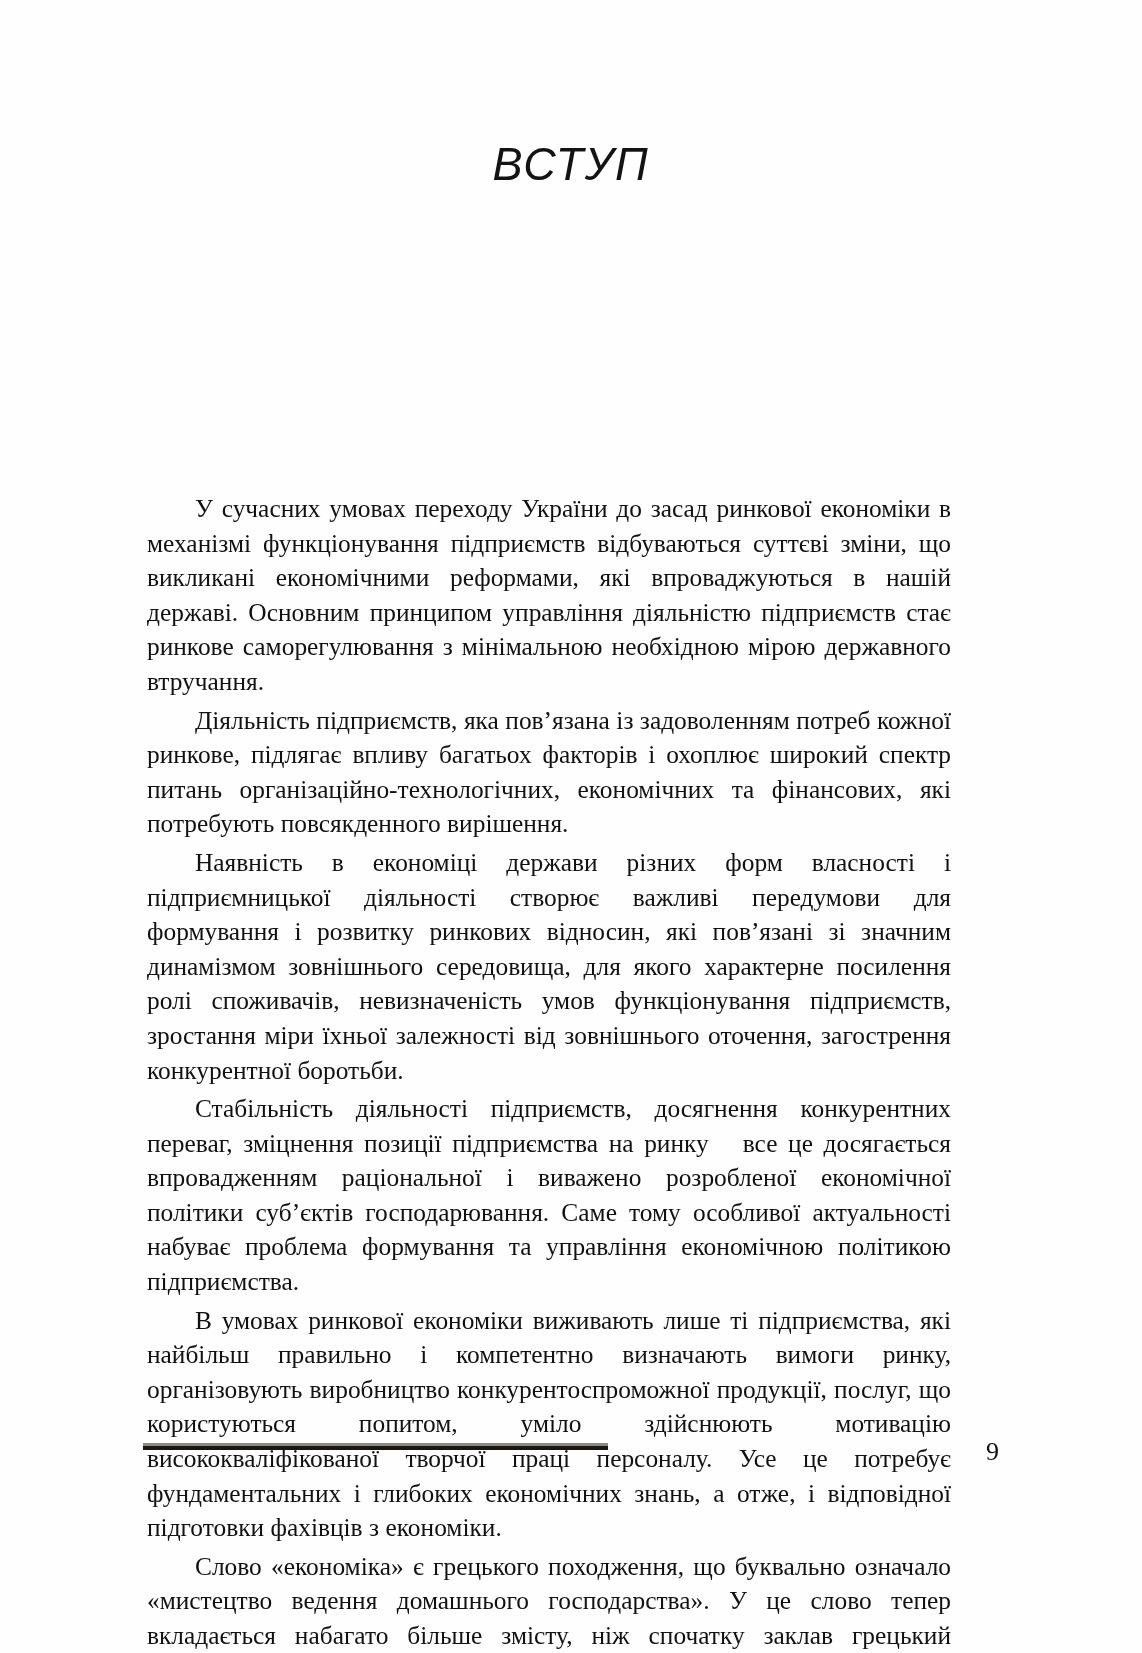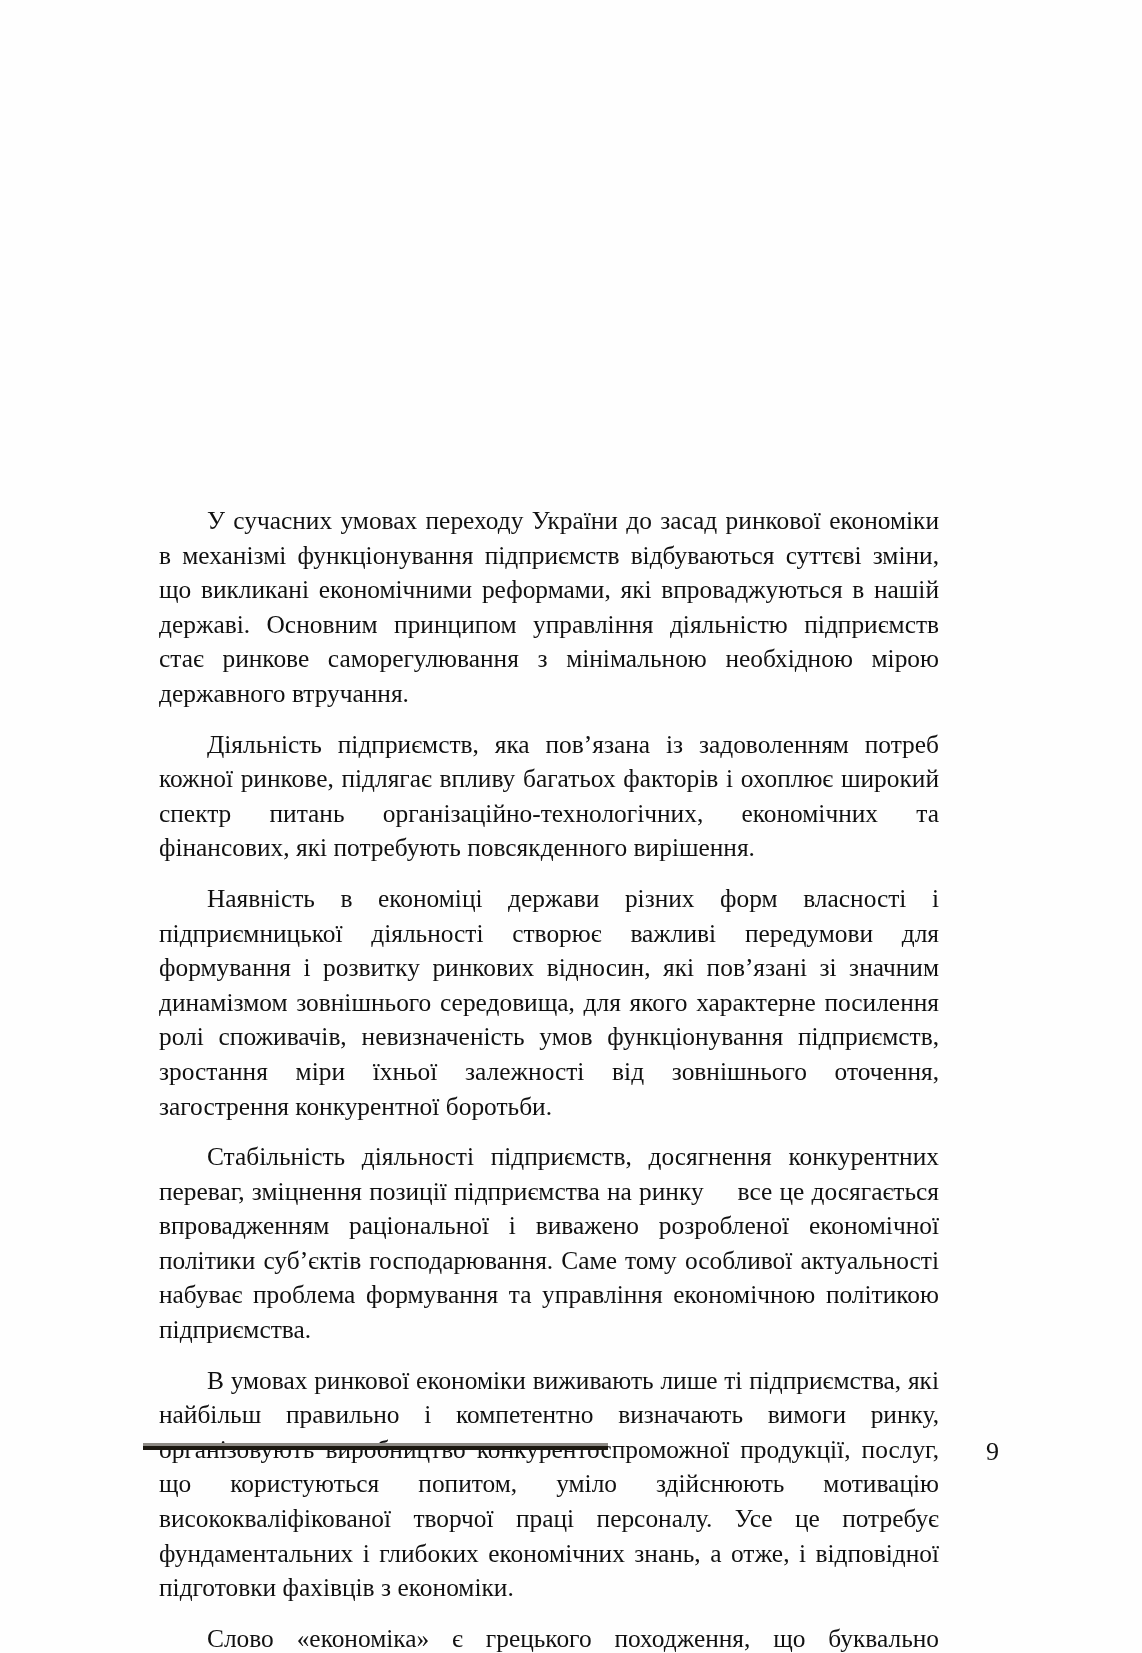--- a/index.html
+++ b/index.html
@@ -41,21 +41,21 @@
 
   
   .body-col {
     position: absolute;
     left: 143px;
     top: 487px;
     width: 812px;
   }
 
   .para {
-    margin: 16px;
+    margin: 4px;
     text-align: justify;
     text-justify: inter-word;
     font-size: 25.4px;
     line-height: 34.6px;
     text-indent: 48px;
     color: #111111;
     hyphens: manual;
     word-spacing: 0.1px;
   }
 
@@ -100,20 +100,23 @@
     line-height: 30px;
     color: #111111;
     text-align: right;
   }
 </style>
 </head>
 <body>
 
 <div class="page">
 
+  <div class="title-block">
+    <h1 class="doc-title">ВСТУП</h1>
+  </div>
 
   <div class="body-col">
 
     <p class="para">У сучасних умовах переходу України до засад ринкової економіки в механізмі функціонування підприємств відбуваються суттєві зміни, що викликані економічними реформами, які впроваджуються в нашій державі. Основним принципом управління діяльністю підприємств стає ринкове саморегулювання з мінімальною необхідною мірою державного втручання.</p>
 
     <p class="para">Діяльність підприємств, яка пов’язана із задоволенням потреб кожної ринкове, підлягає впливу багатьох факторів і охоплює широкий спектр питань організаційно-технологічних, економічних та фінансових, які потребують повсякденного вирішення.</p>
 
     <p class="para">Наявність в економіці держави різних форм власності і підприємницької діяльності створює важливі передумови для формування і розвитку ринкових відносин, які пов’язані зі значним динамізмом зовнішнього середовища, для якого характерне посилення ролі споживачів, невизначеність умов функціонування підприємств, зростання міри їхньої залежності від зовнішнього оточення, загострення конкурентної боротьби.</p>
 
     <p class="para"><span>Стабільність діяльності підприємств, досягнення конкурентних переваг, зміцнення позиції підприємства на ринку</span><span class="gap"></span><span>все це досягається впровадженням раціональної і виважено розробленої економічної політики суб’єктів господарювання. Саме тому особливої актуальності набуває проблема формування та управління економічною політикою підприємства.</span></p>

